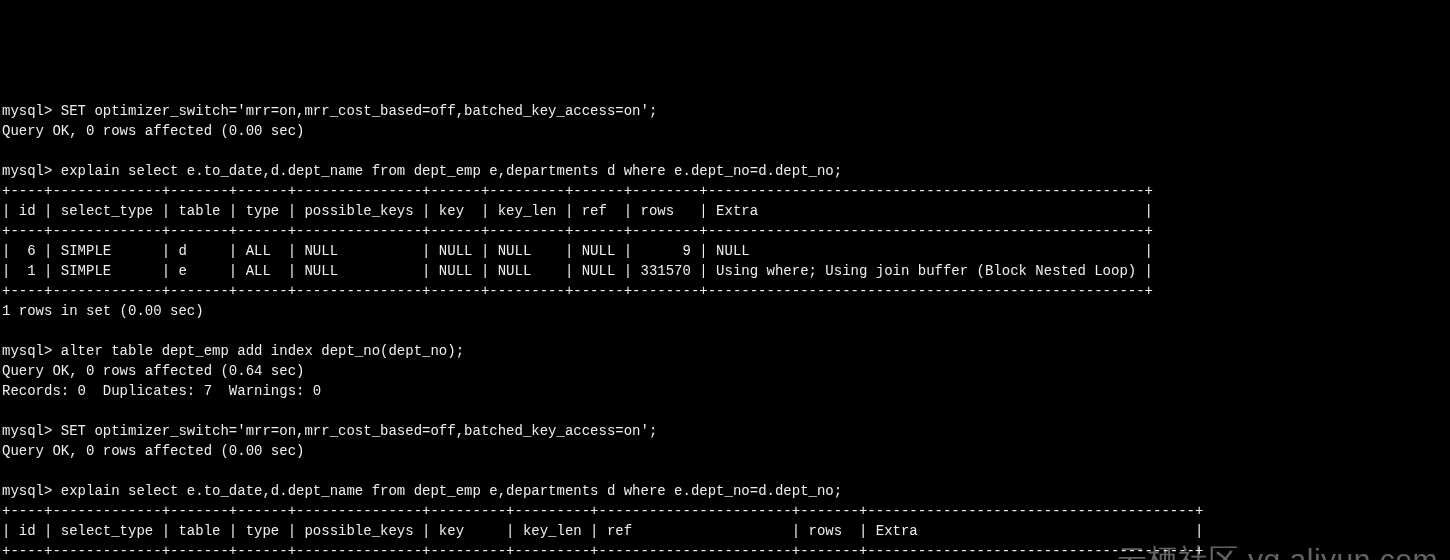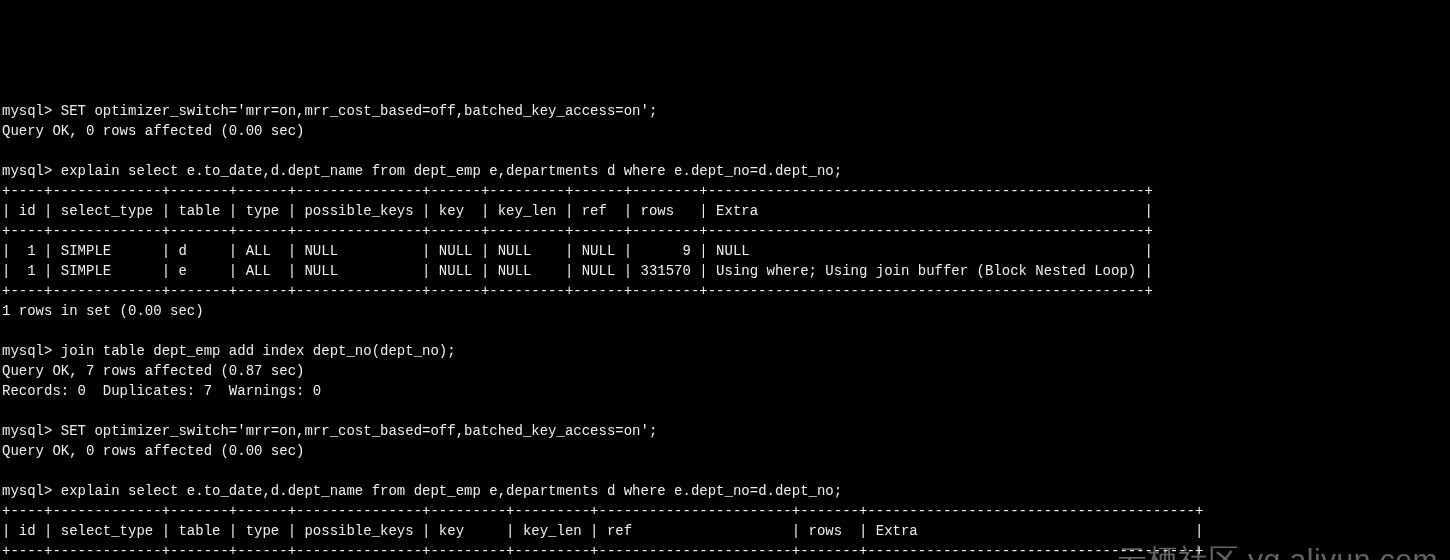--- a/index.html
+++ b/index.html
@@ -36,27 +36,27 @@
 
 
 
 <div class="term"><span>mysql&gt; </span><span>SET optimizer_switch='mrr=on,mrr_cost_based=off,batched_key_access=on';</span>
 <span>Query OK, 0 rows affected (0.00 sec)</span>
 
 <span>mysql&gt; </span><span>explain select e.to_date,d.dept_name from dept_emp e,departments d where e.dept_no=d.dept_no;</span>
 <span>+----+-------------+-------+------+---------------+------+---------+------+--------+----------------------------------------------------+</span>
 <span>| id | select_type | table | type | possible_keys | key  | key_len | ref  | rows   | Extra                                              |</span>
 <span>+----+-------------+-------+------+---------------+------+---------+------+--------+----------------------------------------------------+</span>
-<span>|  1 | SIMPLE      | d     | ALL  | NULL          | NULL | NULL    | NULL |      9 | NULL                                               |</span>
+<span>|  6 | SIMPLE      | d     | ALL  | NULL          | NULL | NULL    | NULL |      9 | NULL                                               |</span>
 <span>|  1 | SIMPLE      | e     | ALL  | NULL          | NULL | NULL    | NULL | 331570 | Using where; Using join buffer (Block Nested Loop) |</span>
 <span>+----+-------------+-------+------+---------------+------+---------+------+--------+----------------------------------------------------+</span>
 <span>1 rows in set (0.00 sec)</span>
 
-<span>mysql&gt; </span><span>join table dept_emp add index dept_no(dept_no);</span>
-<span>Query OK, 7 rows affected (0.87 sec)</span>
+<span>mysql&gt; </span><span>alter table dept_emp add index dept_no(dept_no);</span>
+<span>Query OK, 0 rows affected (0.64 sec)</span>
 <span>Records: 0  Duplicates: 7  Warnings: 0</span>
 
 <span>mysql&gt; </span><span>SET optimizer_switch='mrr=on,mrr_cost_based=off,batched_key_access=on';</span>
 <span>Query OK, 0 rows affected (0.00 sec)</span>
 
 <span>mysql&gt; </span><span>explain select e.to_date,d.dept_name from dept_emp e,departments d where e.dept_no=d.dept_no;</span>
 <span>+----+-------------+-------+------+---------------+---------+---------+-----------------------+-------+---------------------------------------+</span>
 <span>| id | select_type | table | type | possible_keys | key     | key_len | ref                   | rows  | Extra                                 |</span>
 <span>+----+-------------+-------+------+---------------+---------+---------+-----------------------+-------+---------------------------------------+</span>
 

